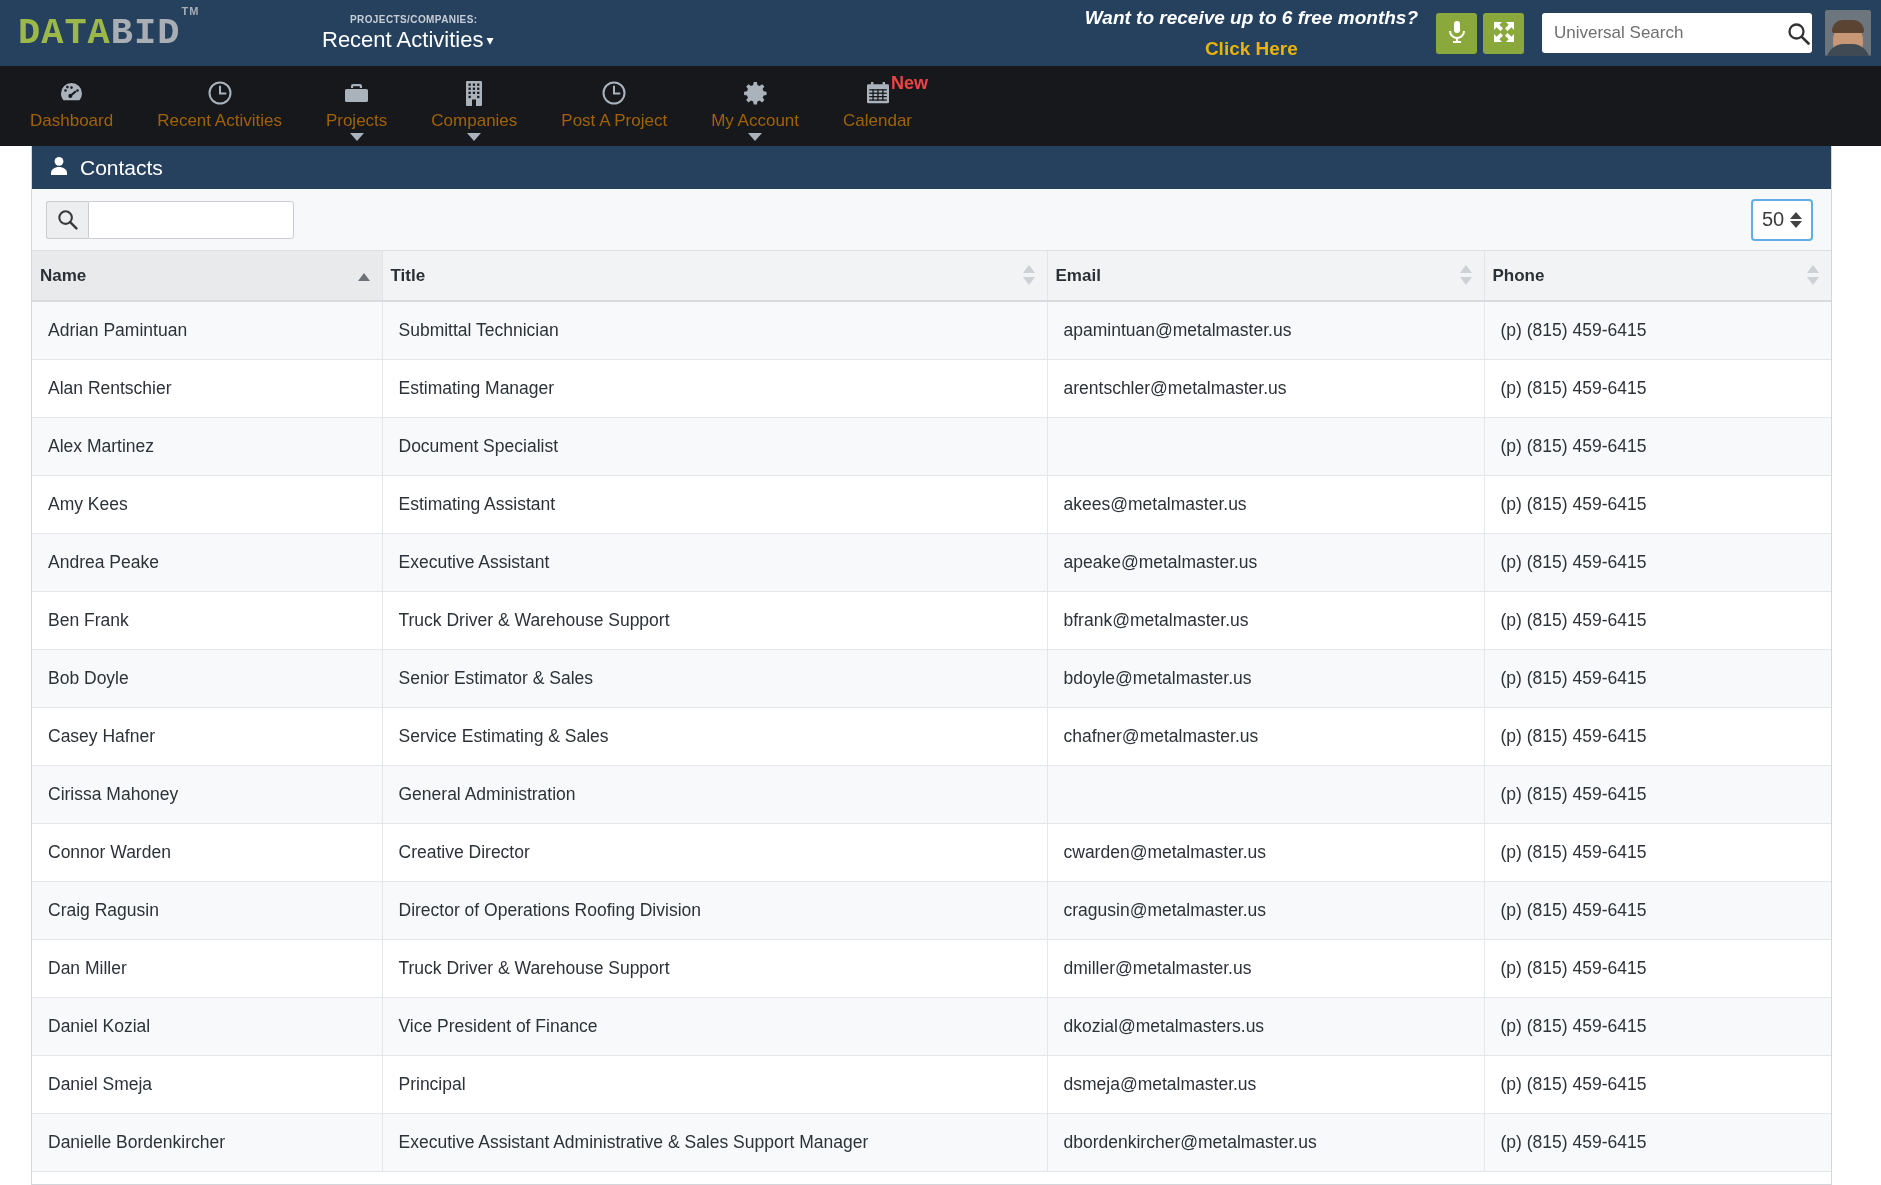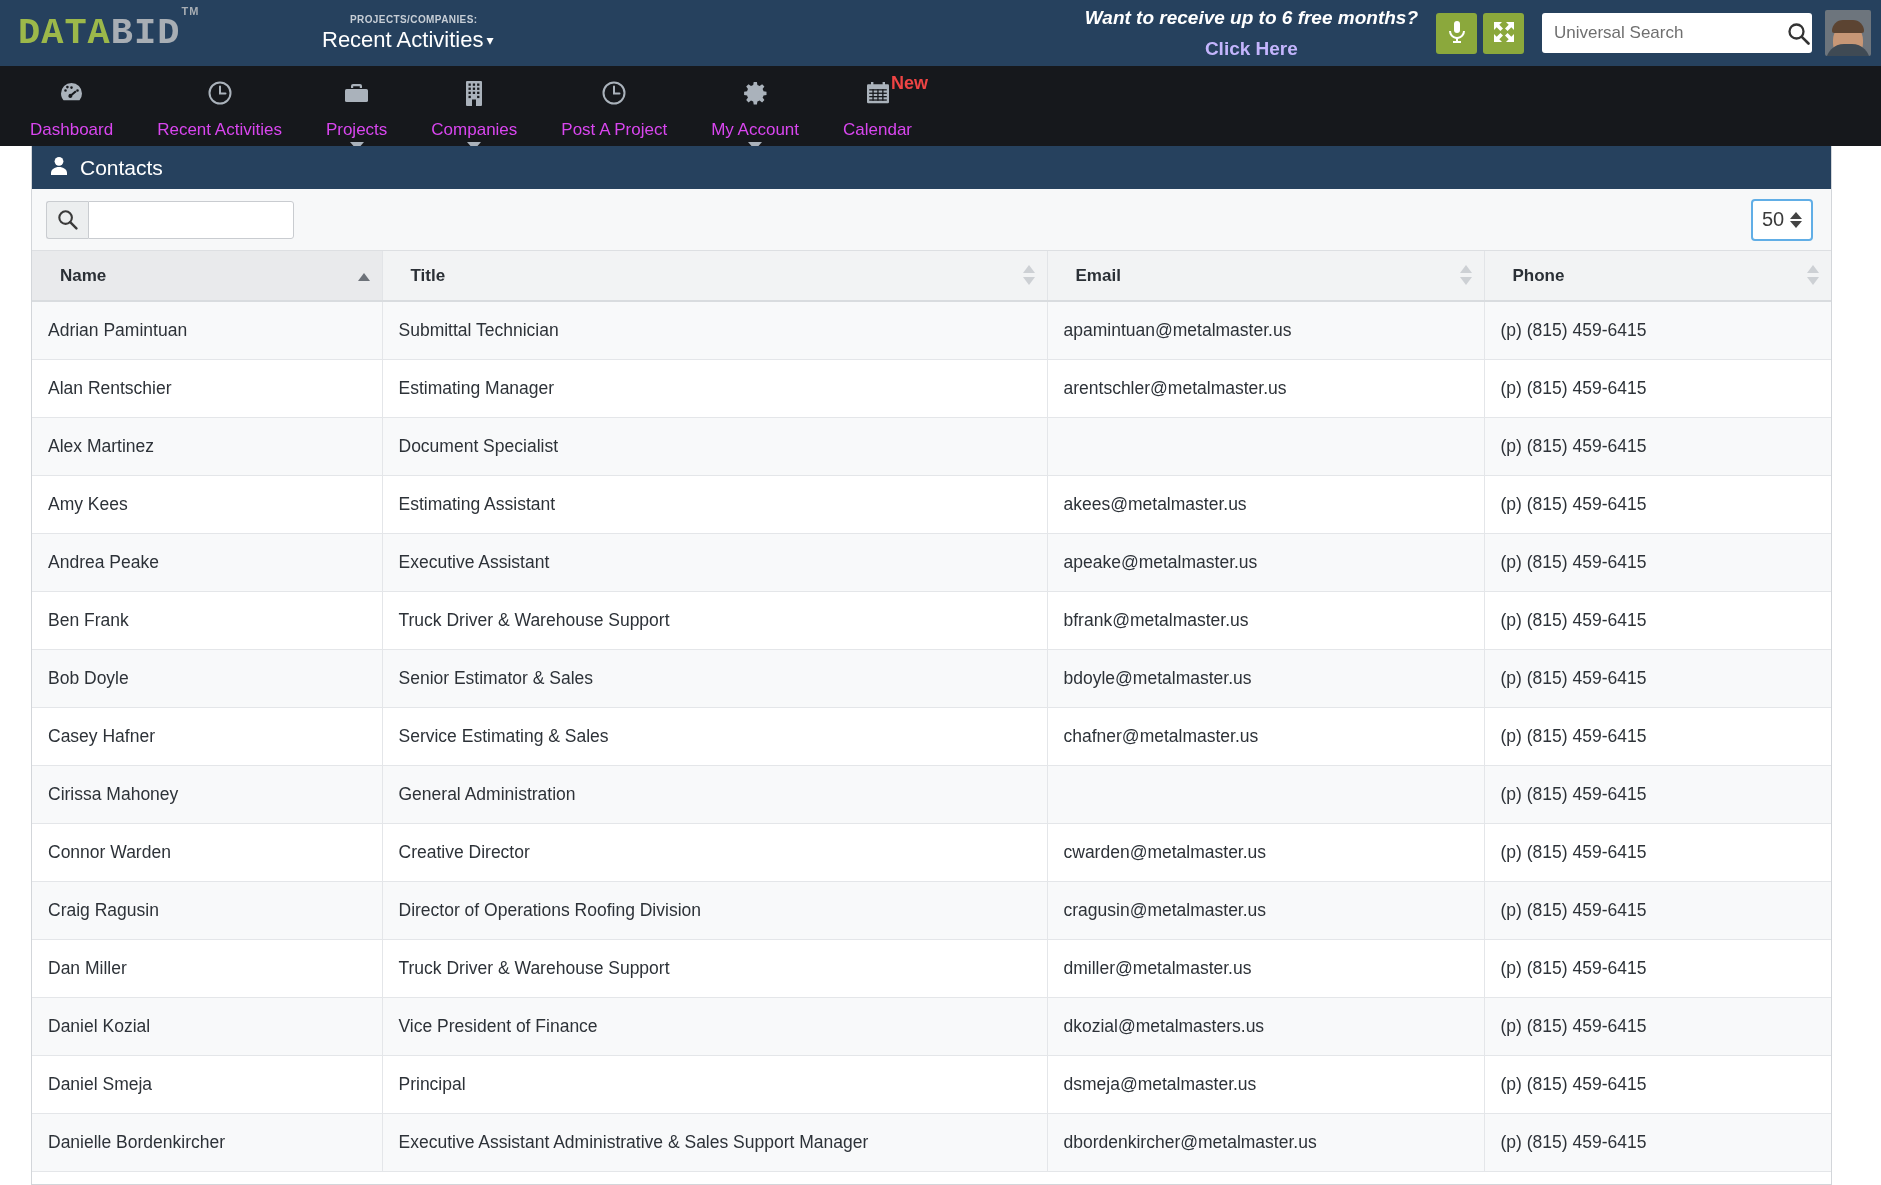--- a/index.html
+++ b/index.html
@@ -78,21 +78,21 @@
     gap: 9px;
     font-style: italic;
     font-weight: 700;
     font-size: 19px;
     color: #ffffff;
     white-space: nowrap;
     padding-right: 18px;
     flex-direction: column;
   }
   .promo .promo-link {
-    color: #c4b5fd;
+    color: #eab308;
     text-decoration: none;
     font-style: normal;
   }
 
   .header-actions {
     display: flex;
     align-items: center;
     gap: 6px;
     padding-right: 10px;
   }
@@ -181,23 +181,23 @@
     flex-direction: column;
     align-items: center;
     justify-content: flex-start;
     padding: 12px 22px 0 22px;
     cursor: pointer;
     min-width: 90px;
   }
   .nav-icon { height: 30px; display: flex; align-items: center; }
   .nav-icon svg { fill: #aab2bb; }
   .nav-label {
-    margin-top: 12px;
+    margin-top: 3px;
     font-size: 17px;
-    color: #d946ef;
+    color: #a16207;
     white-space: nowrap;
   }
   .nav-caret {
     margin-top: 2px;
     width: 0; height: 0;
     border-left: 7px solid transparent;
     border-right: 7px solid transparent;
     border-top: 8px solid #aab2bb;
   }
   .nav-new {
@@ -302,21 +302,21 @@
     width: 100%;
     border-collapse: collapse;
     table-layout: fixed;
   }
   table.contacts th {
     background: #f2f3f4;
     text-align: left;
     font-size: 17px;
     font-weight: 700;
     color: #2b3036;
-    padding: 14px 28px;
+    padding: 14px 8px;
     border-bottom: 2px solid #d9dcdf;
     border-right: 1px solid #e2e4e7;
     position: relative;
     height: 50px;
     cursor: pointer;
     white-space: nowrap;
   }
   table.contacts th:last-child { border-right: none; }
   table.contacts th.active-sort { background: #e9eaec; }
   .sort-asc {

